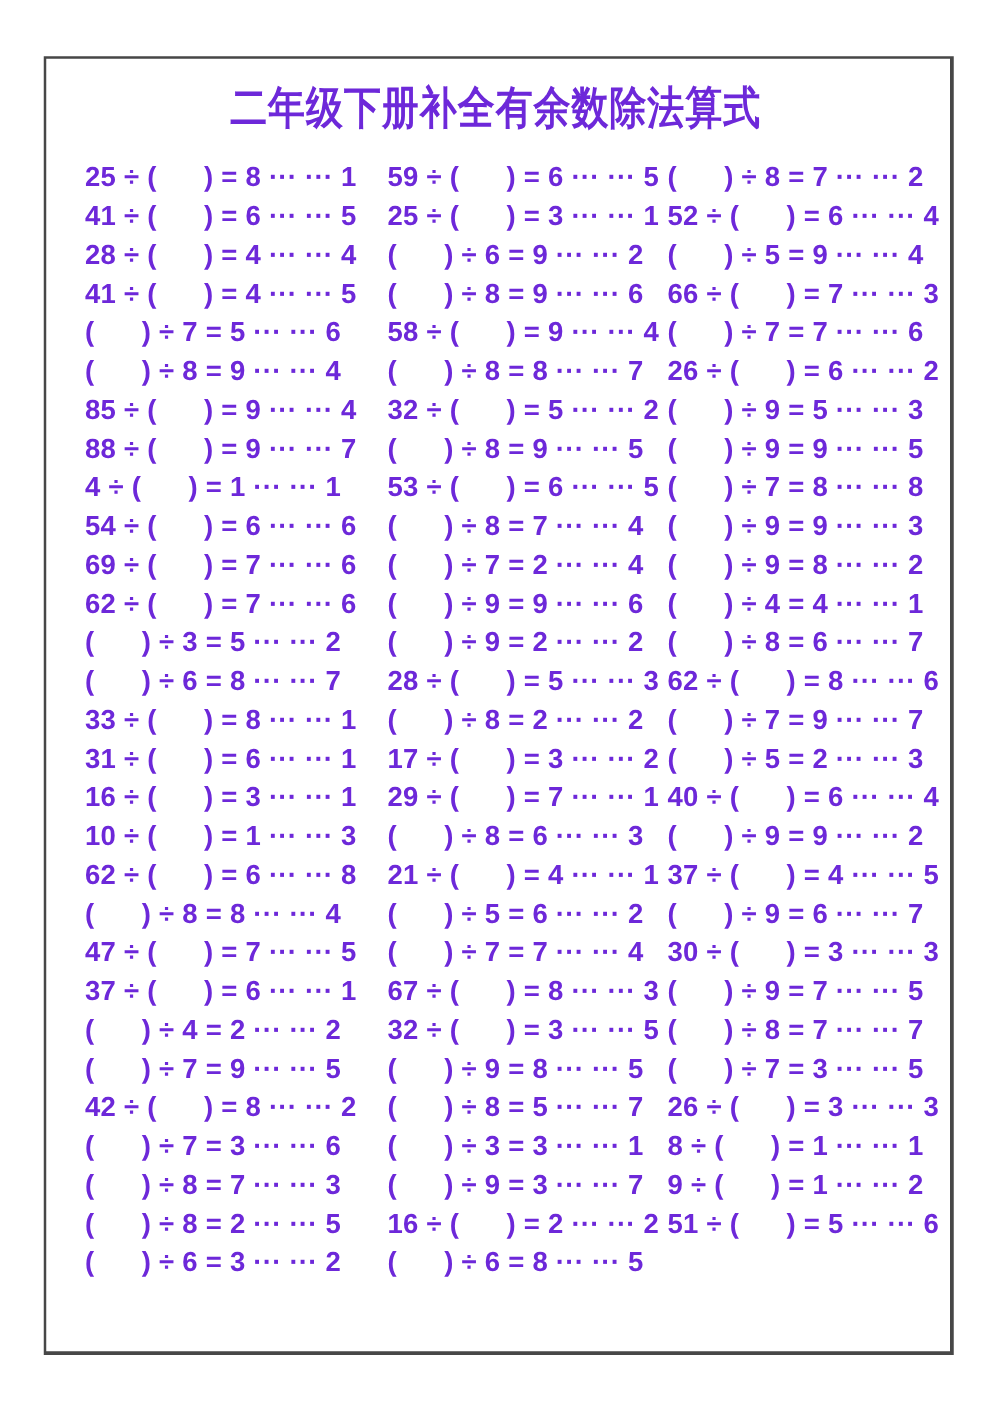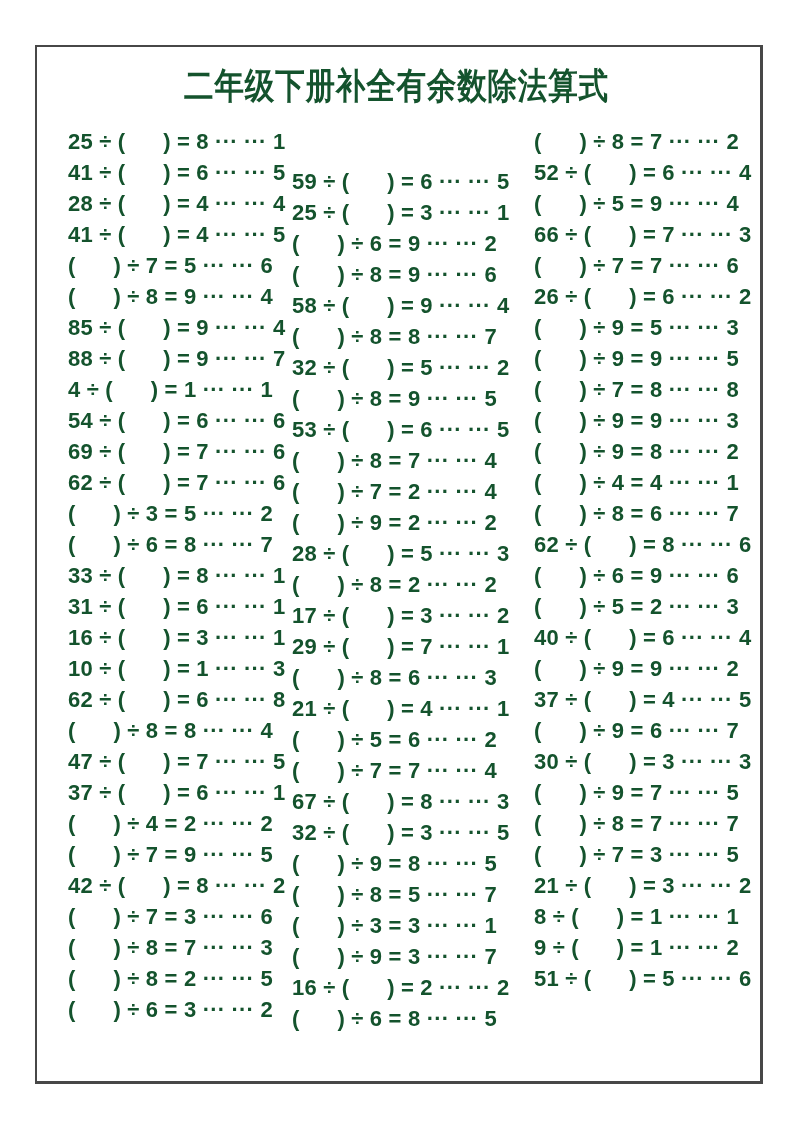--- a/index.html
+++ b/index.html
@@ -43,35 +43,35 @@
     letter-spacing: 1px;
     transform: scaleX(0.82);
     transform-origin: 50% 50%;
     white-space: nowrap;
   }
   .col {
     position: absolute;
     top: 126px;
   }
   .col-1 { left: 68px;  }
-  .col-2 { left: 292px; margin-top: 40px; }
+  .col-2 { left: 310px; }
   .col-3 { left: 534px; }
   .eq-row {
     height: 31px;
     line-height: 31px;
     font-size: 22px;
     font-weight: bold;
     white-space: pre;
     letter-spacing: 0.2px;
   }
 </style>
 </head>
 <body>
 
-<div class="page" style="color: #14532d; background: rgb(255, 255, 255);">
+<div class="page" style="color: #6d28d9; background: rgb(255, 255, 255);">
   <div class="frame" style="border-color: rgb(71, 71, 71);"></div>
   <h1 class="title">二年级下册补全有余数除法算式</h1>
   <div class="col col-1">
       <div class="eq-row">25 ÷ (      ) = 8 ··· ··· 1</div>
       <div class="eq-row">41 ÷ (      ) = 6 ··· ··· 5</div>
       <div class="eq-row">28 ÷ (      ) = 4 ··· ··· 4</div>
       <div class="eq-row">41 ÷ (      ) = 4 ··· ··· 5</div>
       <div class="eq-row">(      ) ÷ 7 = 5 ··· ··· 6</div>
       <div class="eq-row">(      ) ÷ 8 = 9 ··· ··· 4</div>
       <div class="eq-row">85 ÷ (      ) = 9 ··· ··· 4</div>
@@ -103,20 +103,21 @@
       <div class="eq-row">25 ÷ (      ) = 3 ··· ··· 1</div>
       <div class="eq-row">(      ) ÷ 6 = 9 ··· ··· 2</div>
       <div class="eq-row">(      ) ÷ 8 = 9 ··· ··· 6</div>
       <div class="eq-row">58 ÷ (      ) = 9 ··· ··· 4</div>
       <div class="eq-row">(      ) ÷ 8 = 8 ··· ··· 7</div>
       <div class="eq-row">32 ÷ (      ) = 5 ··· ··· 2</div>
       <div class="eq-row">(      ) ÷ 8 = 9 ··· ··· 5</div>
       <div class="eq-row">53 ÷ (      ) = 6 ··· ··· 5</div>
       <div class="eq-row">(      ) ÷ 8 = 7 ··· ··· 4</div>
       <div class="eq-row">(      ) ÷ 7 = 2 ··· ··· 4</div>
+      <div class="eq-row">(      ) ÷ 9 = 9 ··· ··· 6</div>
       <div class="eq-row">(      ) ÷ 9 = 2 ··· ··· 2</div>
       <div class="eq-row">28 ÷ (      ) = 5 ··· ··· 3</div>
       <div class="eq-row">(      ) ÷ 8 = 2 ··· ··· 2</div>
       <div class="eq-row">17 ÷ (      ) = 3 ··· ··· 2</div>
       <div class="eq-row">29 ÷ (      ) = 7 ··· ··· 1</div>
       <div class="eq-row">(      ) ÷ 8 = 6 ··· ··· 3</div>
       <div class="eq-row">21 ÷ (      ) = 4 ··· ··· 1</div>
       <div class="eq-row">(      ) ÷ 5 = 6 ··· ··· 2</div>
       <div class="eq-row">(      ) ÷ 7 = 7 ··· ··· 4</div>
       <div class="eq-row">67 ÷ (      ) = 8 ··· ··· 3</div>
@@ -136,28 +137,28 @@
       <div class="eq-row">(      ) ÷ 7 = 7 ··· ··· 6</div>
       <div class="eq-row">26 ÷ (      ) = 6 ··· ··· 2</div>
       <div class="eq-row">(      ) ÷ 9 = 5 ··· ··· 3</div>
       <div class="eq-row">(      ) ÷ 9 = 9 ··· ··· 5</div>
       <div class="eq-row">(      ) ÷ 7 = 8 ··· ··· 8</div>
       <div class="eq-row">(      ) ÷ 9 = 9 ··· ··· 3</div>
       <div class="eq-row">(      ) ÷ 9 = 8 ··· ··· 2</div>
       <div class="eq-row">(      ) ÷ 4 = 4 ··· ··· 1</div>
       <div class="eq-row">(      ) ÷ 8 = 6 ··· ··· 7</div>
       <div class="eq-row">62 ÷ (      ) = 8 ··· ··· 6</div>
-      <div class="eq-row">(      ) ÷ 6 = 9 ··· ··· 6</div>
+      <div class="eq-row">(      ) ÷ 7 = 9 ··· ··· 7</div>
       <div class="eq-row">(      ) ÷ 5 = 2 ··· ··· 3</div>
       <div class="eq-row">40 ÷ (      ) = 6 ··· ··· 4</div>
       <div class="eq-row">(      ) ÷ 9 = 9 ··· ··· 2</div>
       <div class="eq-row">37 ÷ (      ) = 4 ··· ··· 5</div>
       <div class="eq-row">(      ) ÷ 9 = 6 ··· ··· 7</div>
       <div class="eq-row">30 ÷ (      ) = 3 ··· ··· 3</div>
       <div class="eq-row">(      ) ÷ 9 = 7 ··· ··· 5</div>
       <div class="eq-row">(      ) ÷ 8 = 7 ··· ··· 7</div>
       <div class="eq-row">(      ) ÷ 7 = 3 ··· ··· 5</div>
-      <div class="eq-row">21 ÷ (      ) = 3 ··· ··· 2</div>
+      <div class="eq-row">26 ÷ (      ) = 3 ··· ··· 3</div>
       <div class="eq-row">8 ÷ (      ) = 1 ··· ··· 1</div>
       <div class="eq-row">9 ÷ (      ) = 1 ··· ··· 2</div>
       <div class="eq-row">51 ÷ (      ) = 5 ··· ··· 6</div>
     </div>
 </div>
 
 </body></html>

